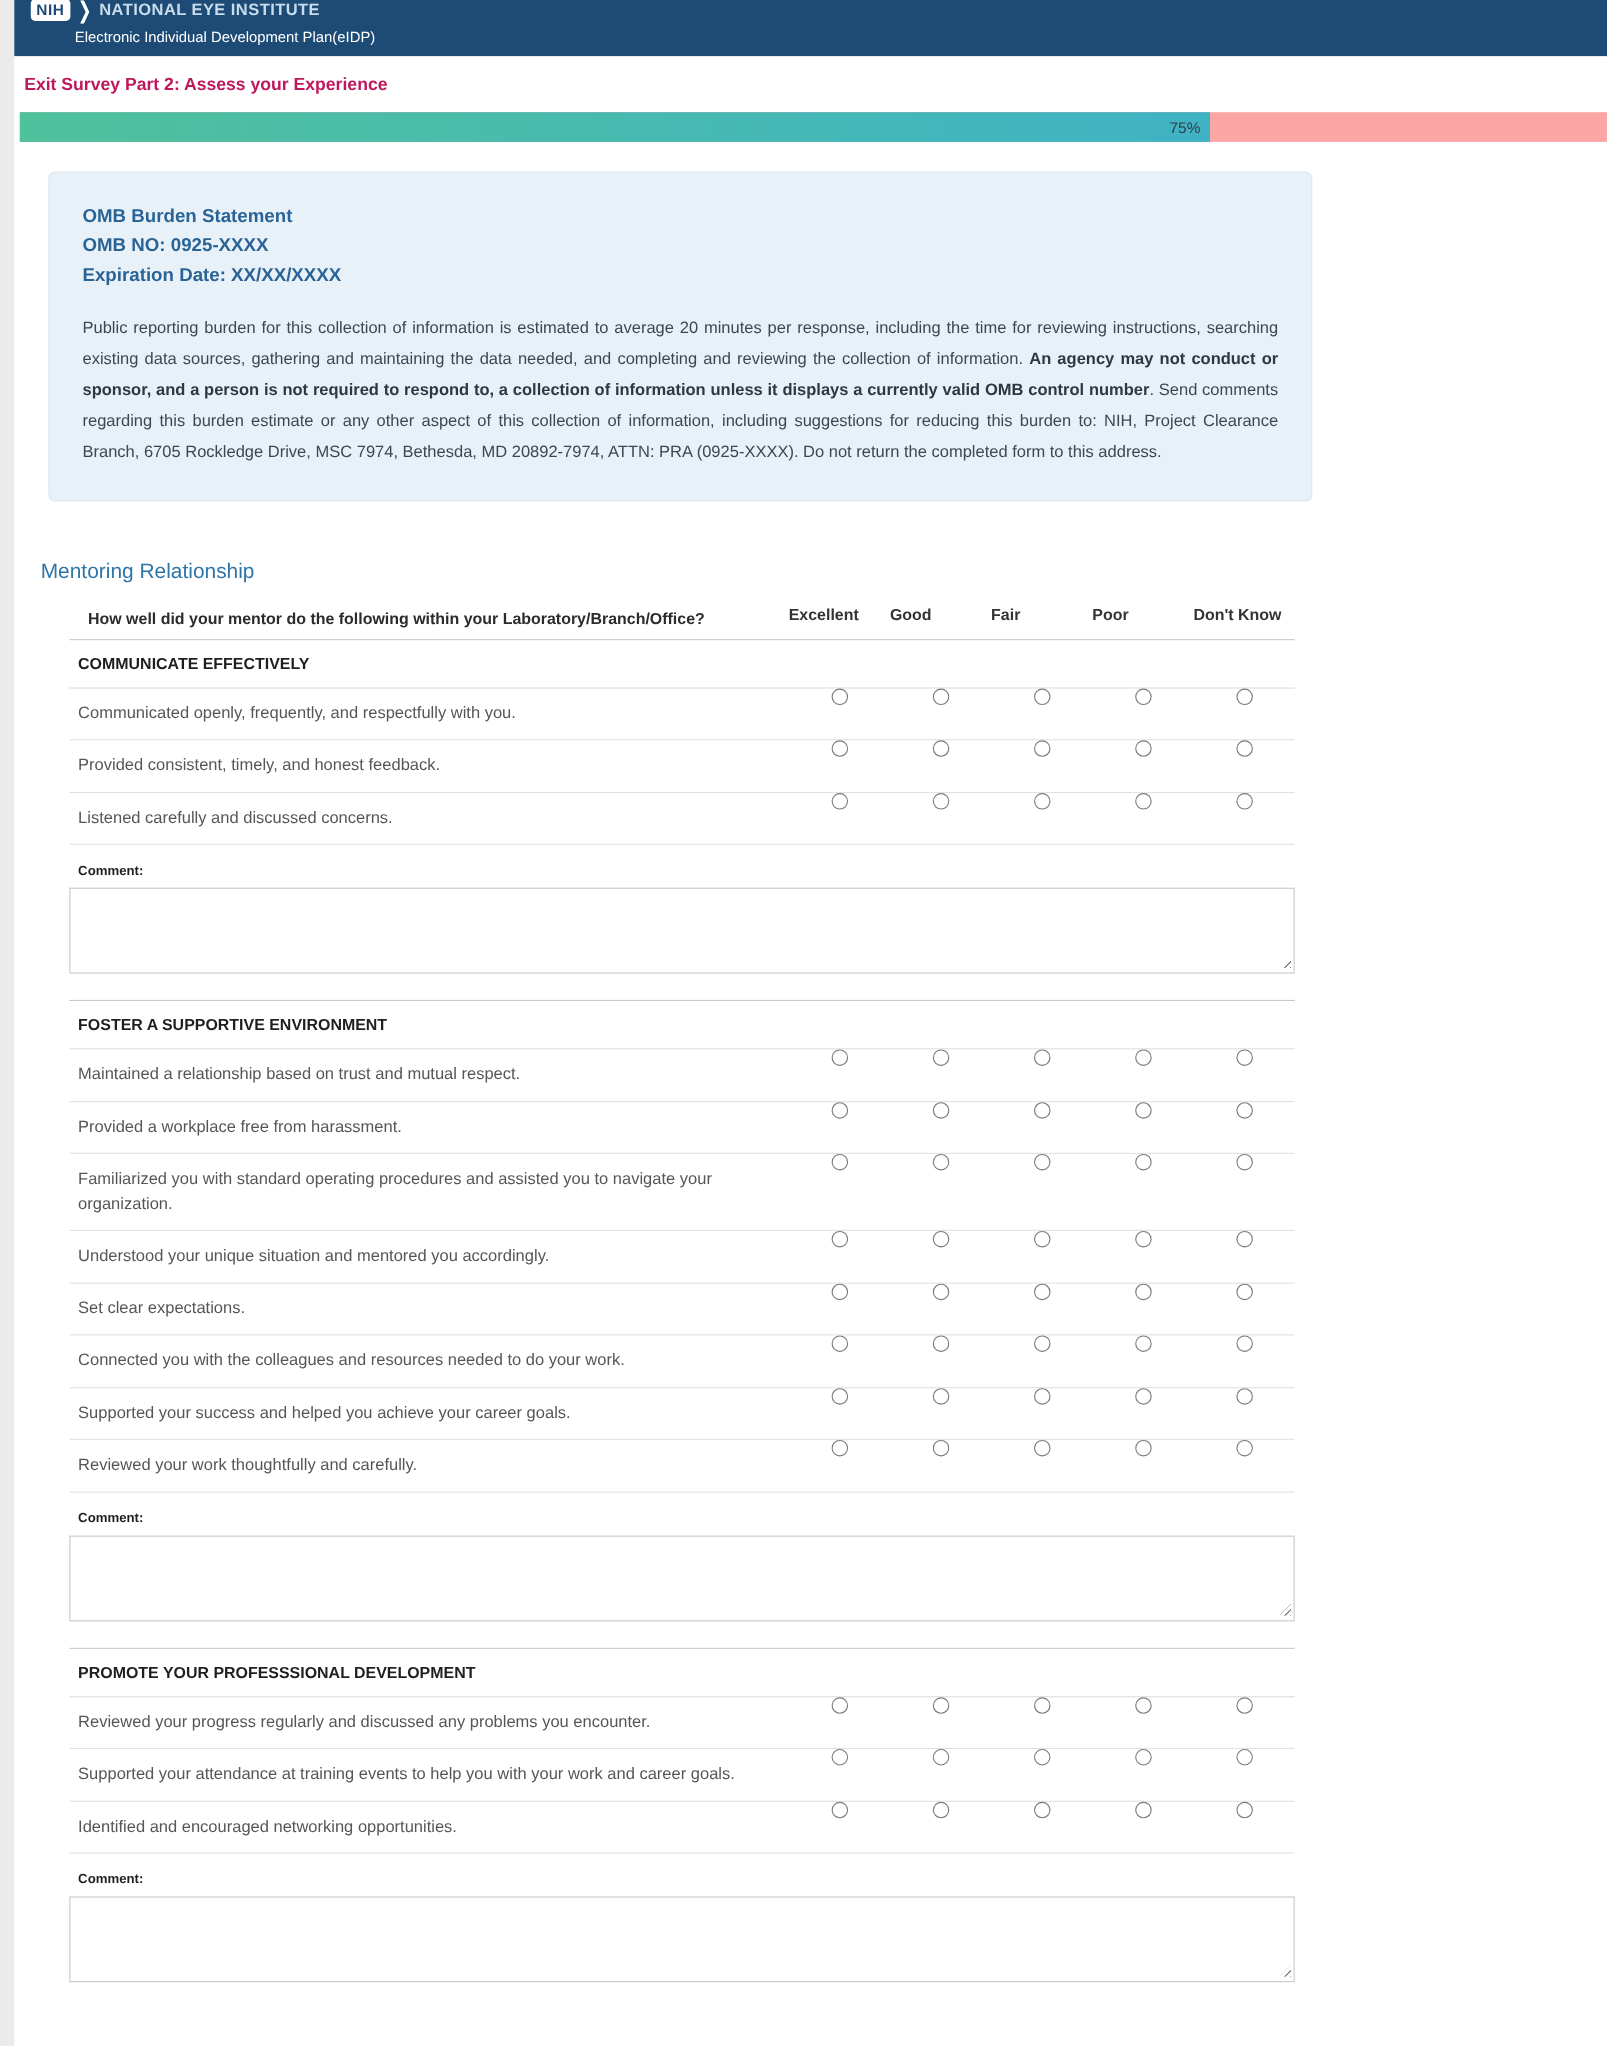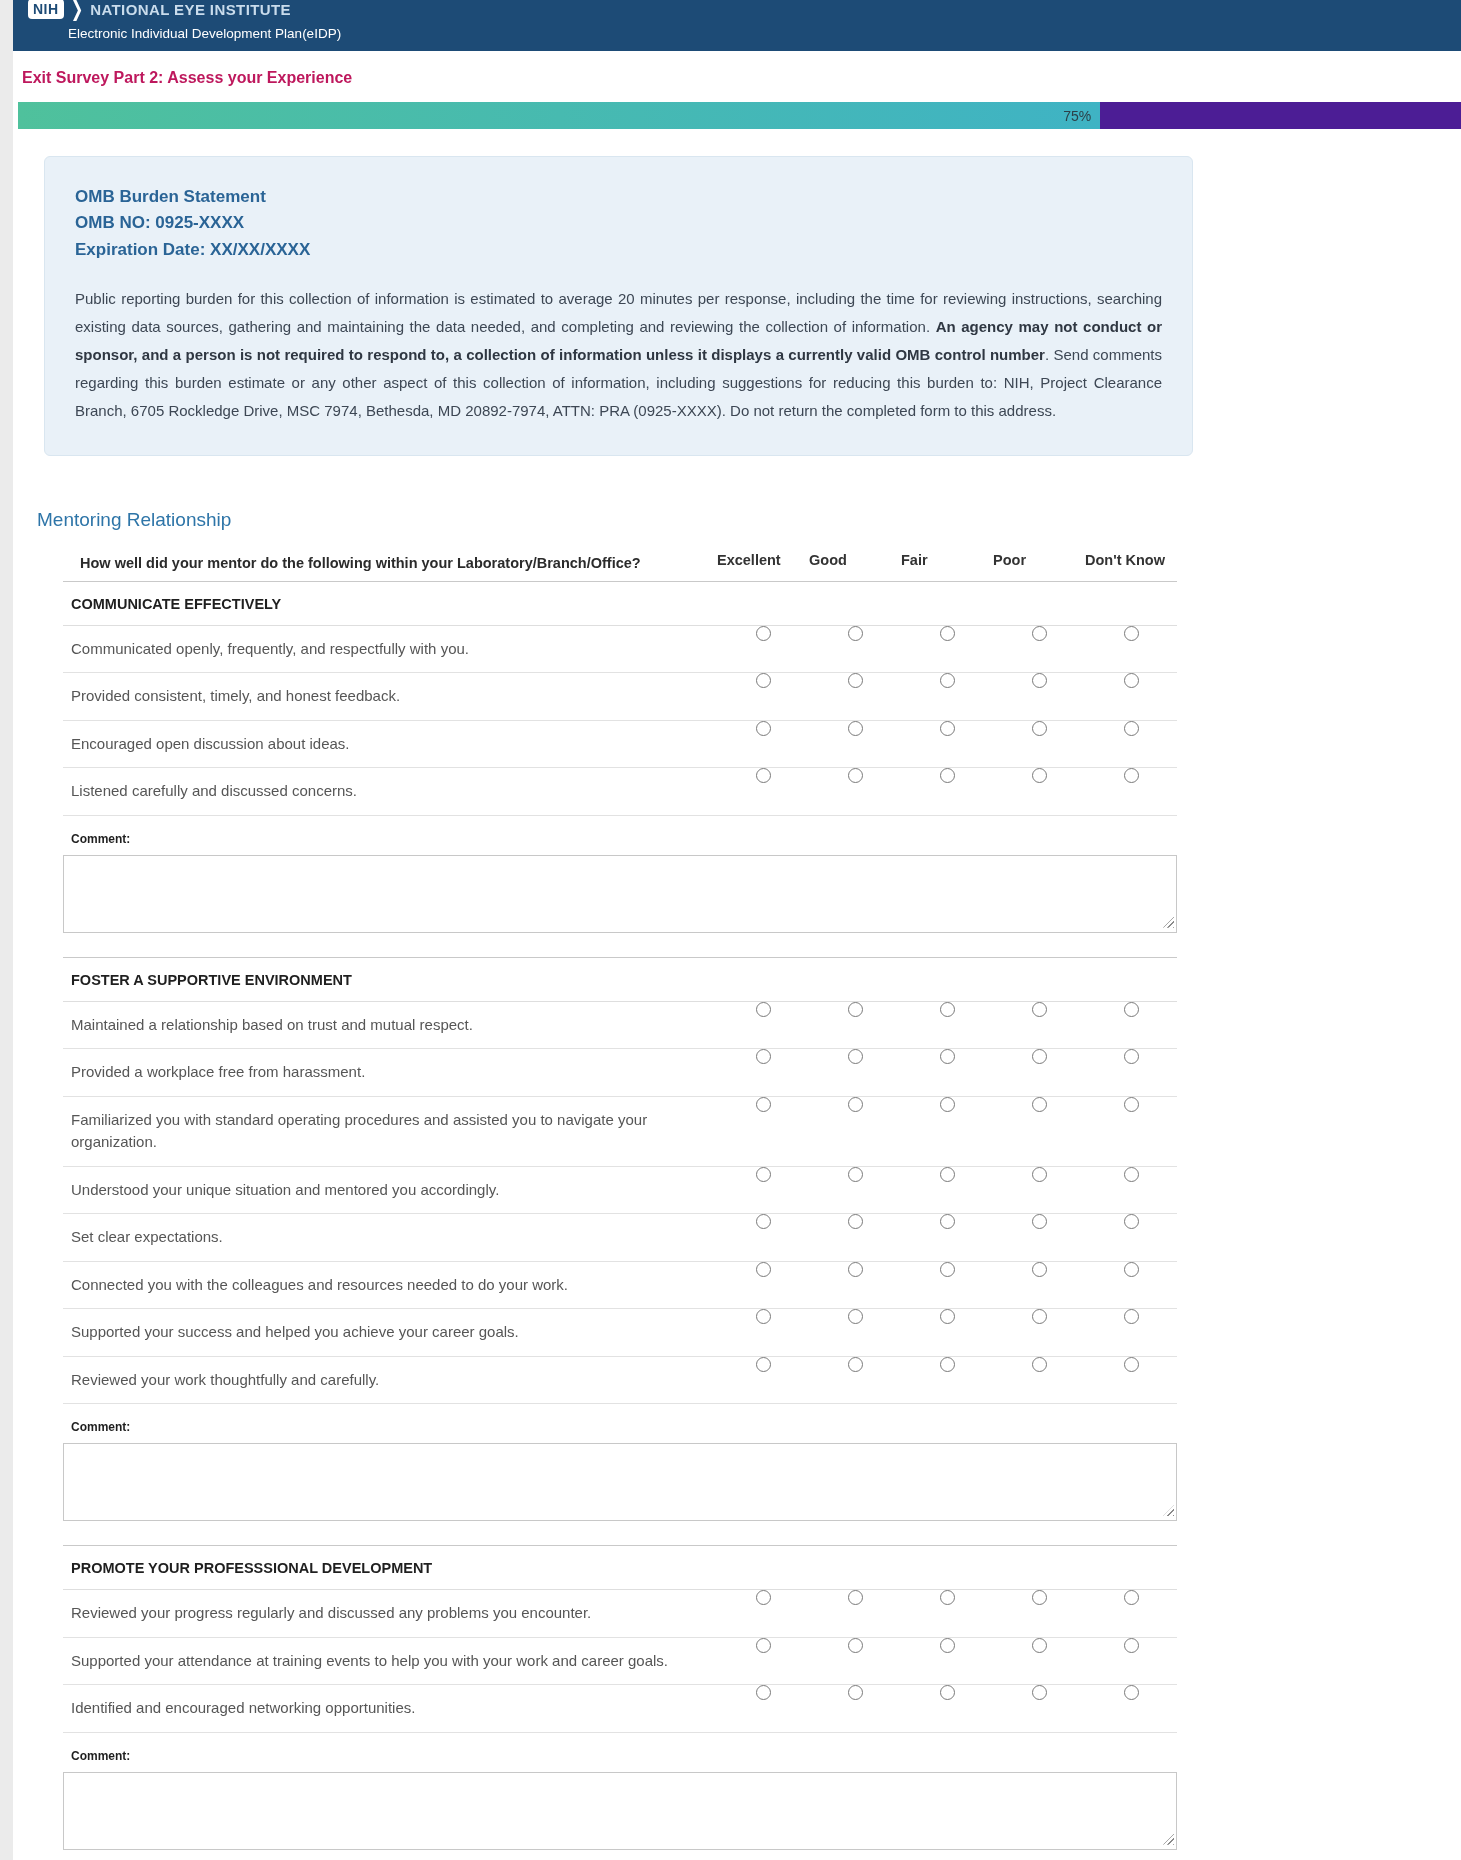--- a/index.html
+++ b/index.html
@@ -11,21 +11,21 @@
   .hdr { background:#1d4b76; padding:2px 0 10px 15px; }
   .hdr-top { display:flex; align-items:center; gap:7px; margin-top:-3px; }
   .nih-badge { background:#ffffff; color:#1d4b76; font-weight:bold; font-size:14px;
                padding:2px 5px; border-radius:4px; letter-spacing:.5px; }
   .nih-chev { color:#ffffff; font-size:15px; font-weight:bold; transform:scaleY(1.4); }
   .org-name { color:#c9dcec; font-weight:bold; font-size:15px; letter-spacing:.4px; }
   .hdr-sub { color:#ffffff; font-size:13.5px; margin:7px 0 0 40px; }
 
   
   .page-title { margin:18px 0 0 9px; font-size:16px; font-weight:bold; color:#be185d; }
-  .progress-track { margin-top:15px; margin-left:5px; height:27px; background:#4c1d95; position:relative; }
+  .progress-track { margin-top:15px; margin-left:5px; height:27px; background:#fca5a5; position:relative; }
   .progress-fill { height:100%; background:linear-gradient(90deg,#4fc19c 0%,#3fb3c4 100%);
                    display:flex; align-items:center; justify-content:flex-end; }
   .progress-label { font-size:14px; color:#2c4048; padding-right:9px; }
 
   
   .omb { margin:27px 0 0 31px; width:1149px; background:#e9f1f8; border:1px solid #d9e6f0;
          border-radius:6px; padding:27px 30px 30px 30px; }
   .omb h2, .omb .omb-line { color:#2a6496; font-size:17px; font-weight:bold; line-height:1.55; }
   .omb-body { margin-top:22px; font-size:15px; line-height:1.87; color:#3d4754; text-align:justify; }
   .omb-body b { color:#2f3742; }
@@ -127,38 +127,20 @@
           <span class="radio"></span>
         </div>
       <div class="opt">
           <span class="radio"></span>
         </div>
       <div class="opt">
           <span class="radio"></span>
         </div>
     </div>
     <div class="trow">
-      <div class="stmt">Encouraged open discussion about ideas.</div>
-      <div class="opt">
-          <span class="radio"></span>
-        </div>
-      <div class="opt">
-          <span class="radio"></span>
-        </div>
-      <div class="opt">
-          <span class="radio"></span>
-        </div>
-      <div class="opt">
-          <span class="radio"></span>
-        </div>
-      <div class="opt">
-          <span class="radio"></span>
-        </div>
-    </div>
-    <div class="trow">
       <div class="stmt">Listened carefully and discussed concerns.</div>
       <div class="opt">
           <span class="radio"></span>
         </div>
       <div class="opt">
           <span class="radio"></span>
         </div>
       <div class="opt">
           <span class="radio"></span>
         </div>

